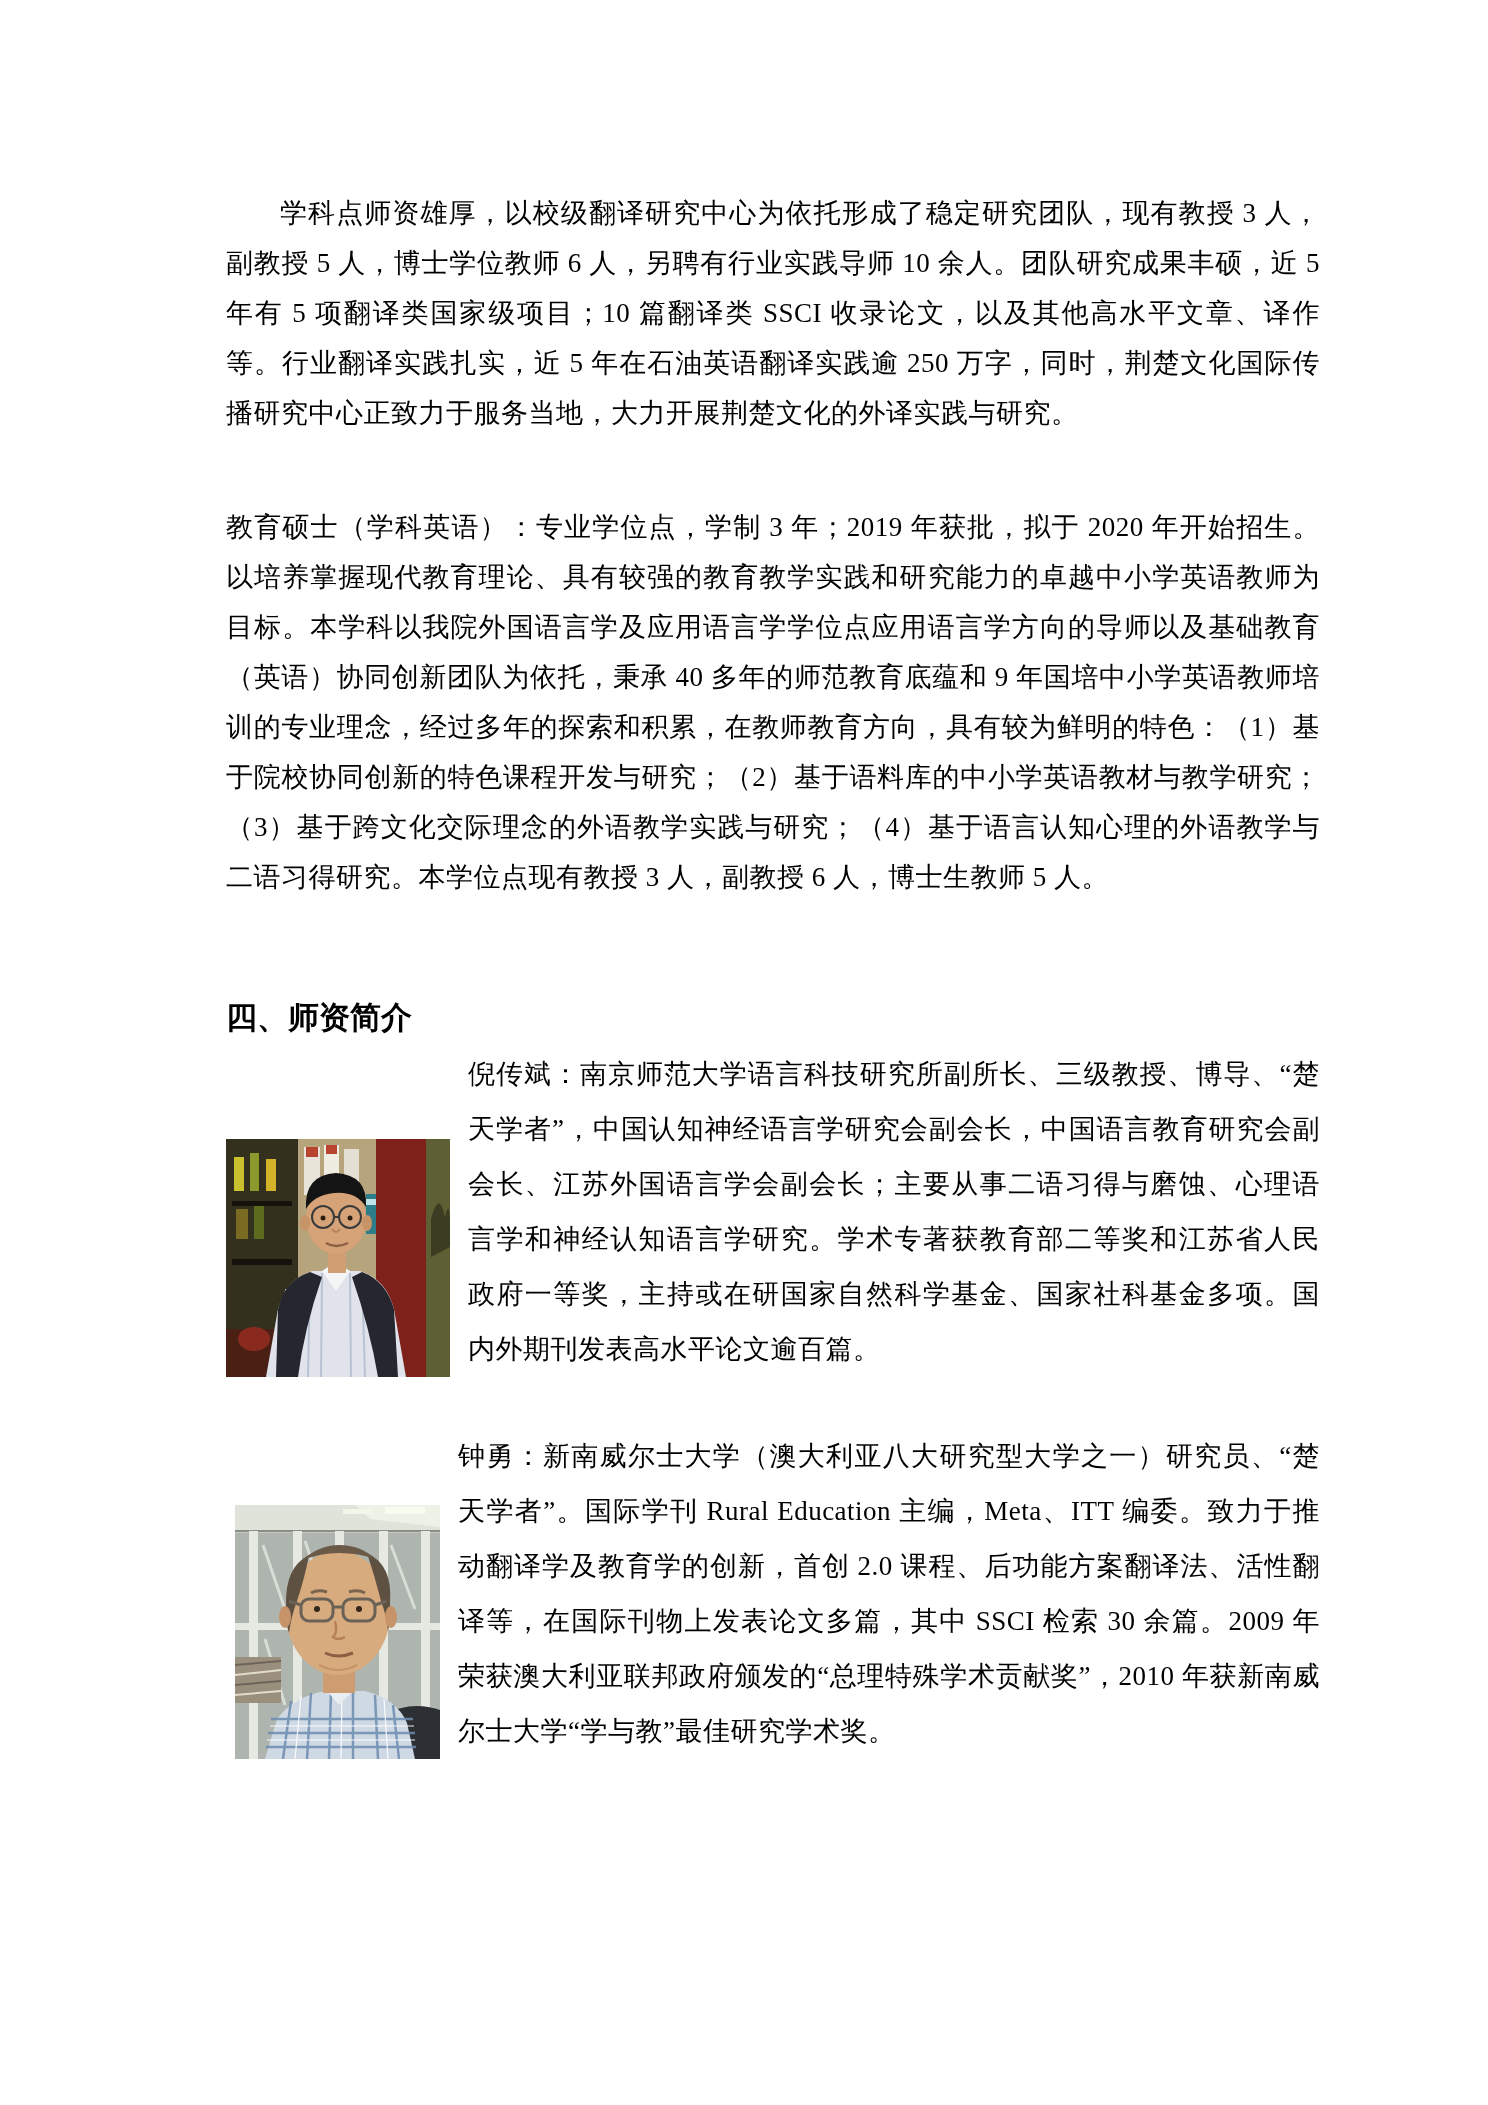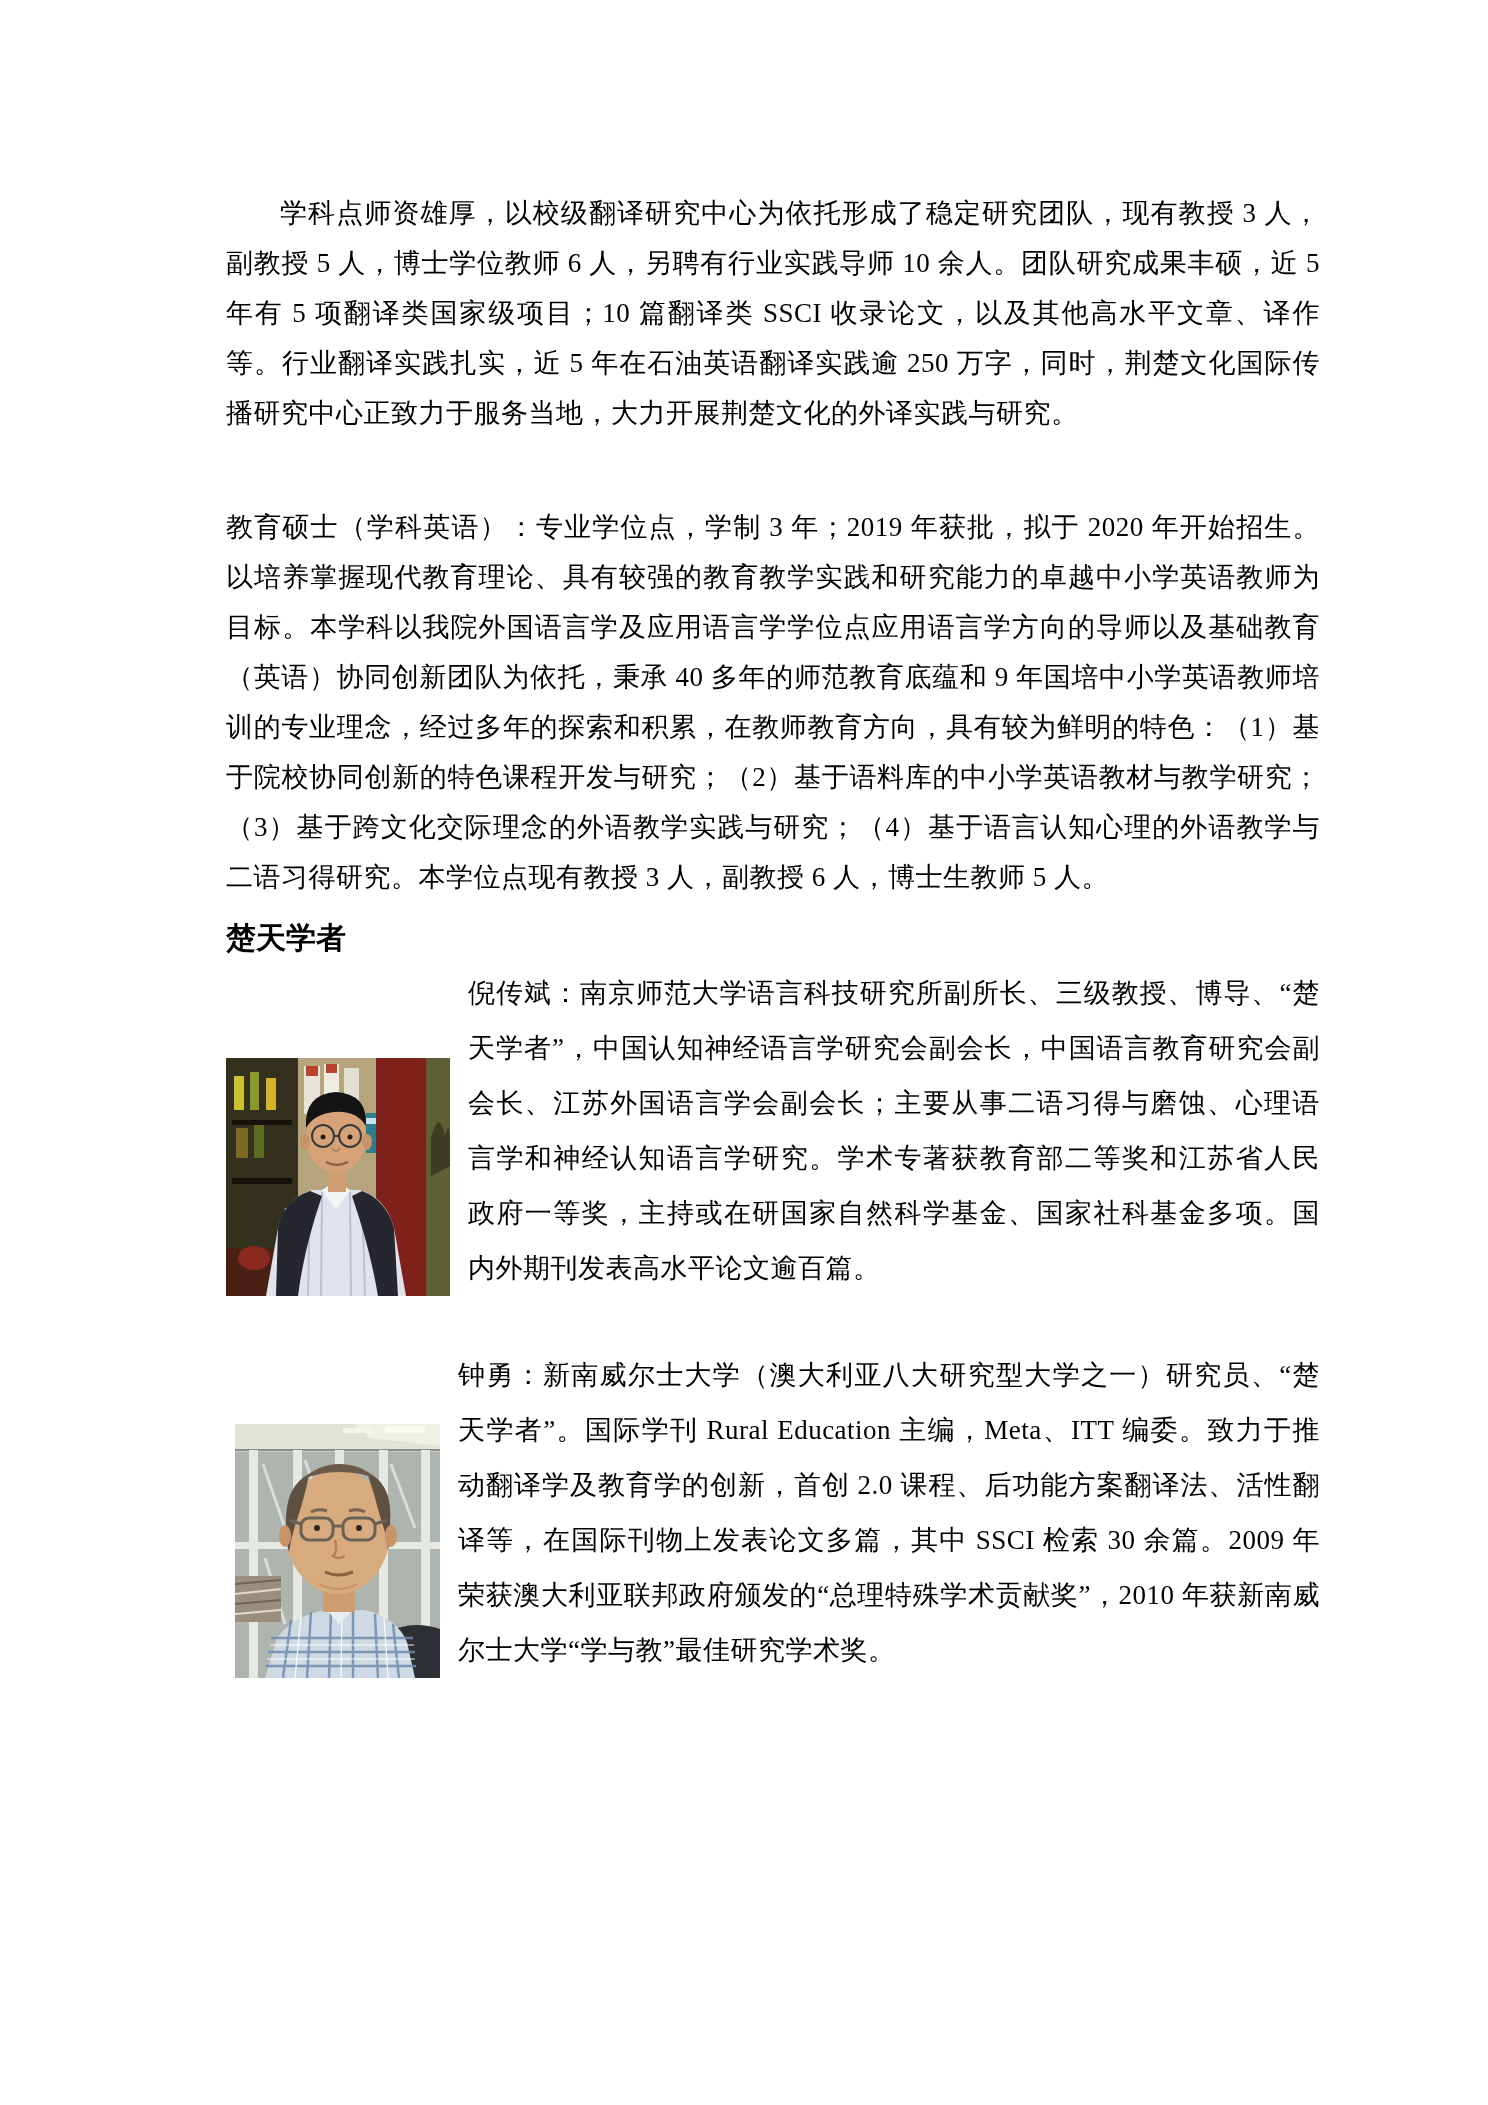--- a/index.html
+++ b/index.html
@@ -83,22 +83,22 @@
 </head>
 <body>
 
 <div class="page">
   <div class="content">
 
     <p class="body para1"><span>学科点师资雄厚，以校级翻译研究中心为依托形成了稳定研究团队，现有教授 3 人，副教授 5 人，博士学位教师 6 人，另聘有行业实践导师 10 余人。团队研究成果丰硕，近 5 年有 5 项翻译类国家级项目；10 篇翻译类 SSCI 收录论文，以及其他高水平文章、译作等。行业翻译实践扎实，近 5 年在石油英语翻译实践逾 250 万字，同时，荆楚文化国际传播研究中心正致力于服务当地，大力开展荆楚文化的外译实践与研究。</span></p>
 
     <p class="body para2"><span class="lead">教育硕士（学科英语）：</span><span>专业学位点，学制 3 年；2019 年获批，拟于 2020 年开始招生。以培养掌握现代教育理论、具有较强的教育教学实践和研究能力的卓越中小学英语教师为目标。本学科以我院外国语言学及应用语言学学位点应用语言学方向的导师以及基础教育（英语）协同创新团队为依托，秉承 40 多年的师范教育底蕴和 9 年国培中小学英语教师培训的专业理念，经过多年的探索和积累，在教师教育方向，具有较为鲜明的特色：（1）基于院校协同创新的特色课程开发与研究；（2）基于语料库的中小学英语教材与教学研究；（3）基于跨文化交际理念的外语教学实践与研究；（4）基于语言认知心理的外语教学与二语习得研究。本学位点现有教授 3 人，副教授 6 人，博士生教师 5 人。</span></p>
 
-
-    <h3 class="sub">楚天学者</h3>
+    <h2 class="sec">四、师资简介</h2>
+
 
     <div class="bio bio-1">
       <div class="photo-frame p1">
         <svg width="224" height="238" viewBox="0 0 224 238" xmlns="http://www.w3.org/2000/svg">
           <rect x="0" y="0" width="224" height="238" fill="#b5a47c"></rect>
           <rect x="0" y="0" width="72" height="238" fill="#34301e"></rect>
           <rect x="8" y="18" width="10" height="34" fill="#c9c12e"></rect>
           <rect x="24" y="14" width="9" height="38" fill="#8a9a2a"></rect>
           <rect x="40" y="20" width="10" height="32" fill="#d4b32a"></rect>
           <rect x="10" y="70" width="12" height="30" fill="#7a6a22"></rect>

